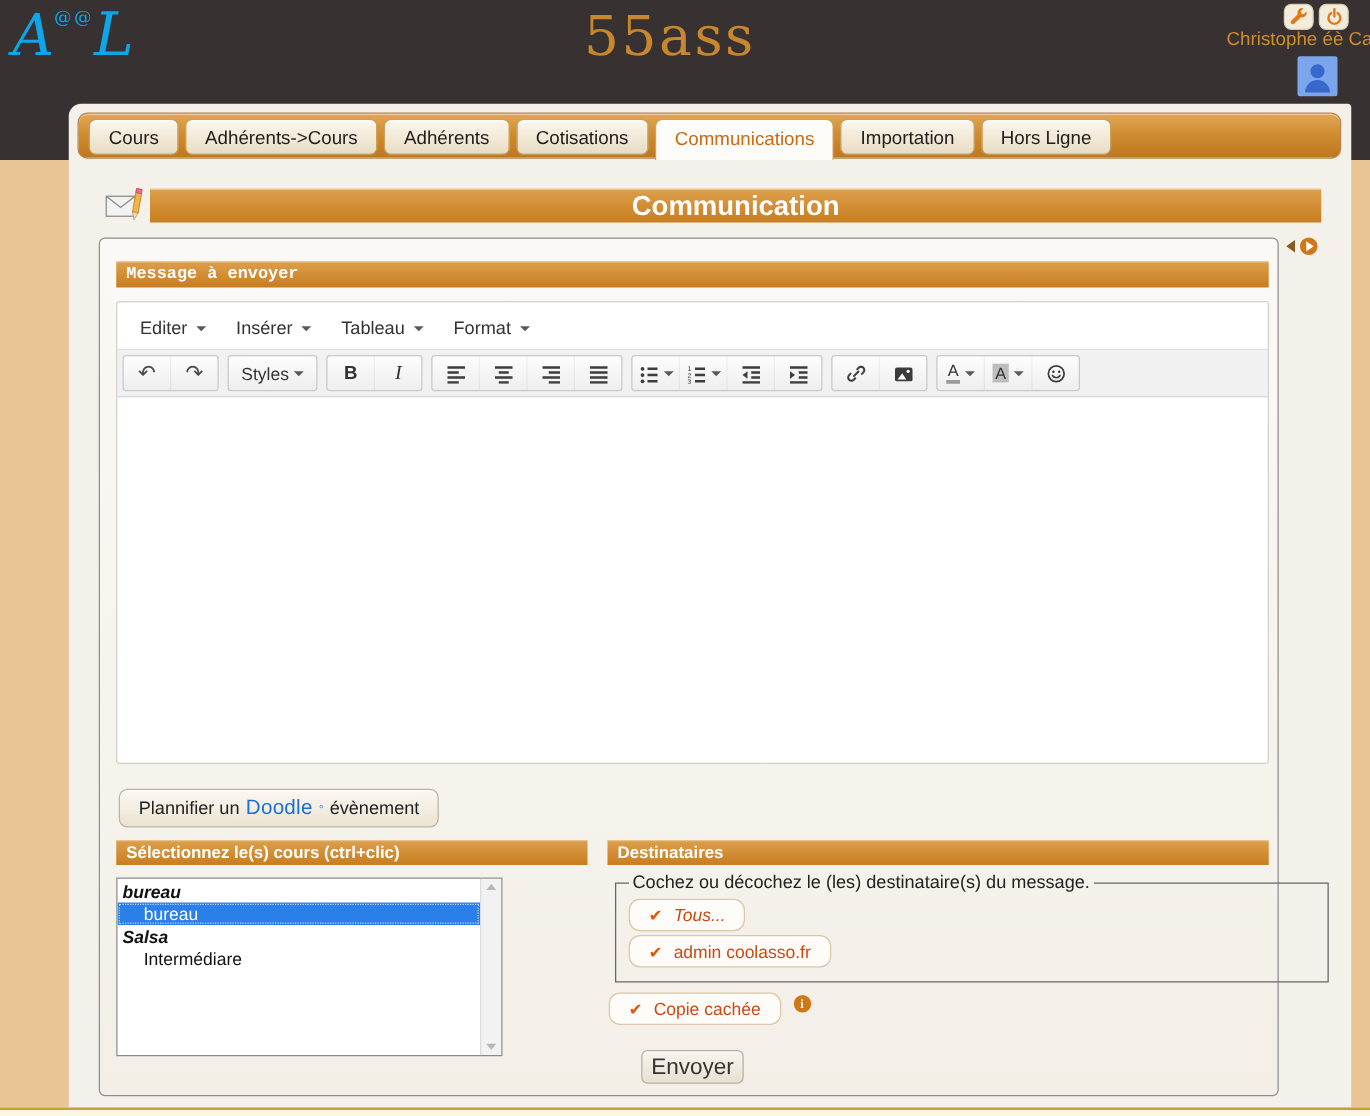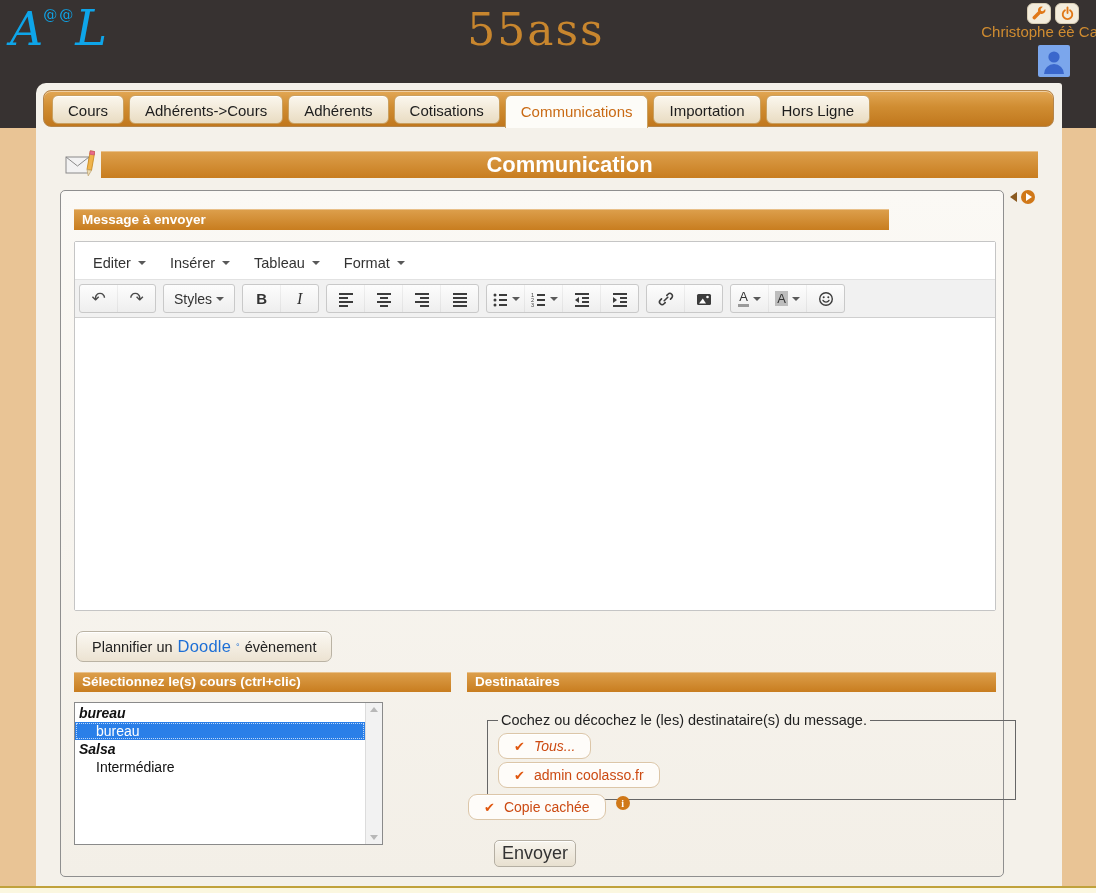--- a/index.html
+++ b/index.html
@@ -17,21 +17,21 @@
   .logo-l{font-size:48px;font-style:italic;}
   .site-title{position:absolute;top:4px;left:0;width:100%;text-align:center;
     font-family:"DejaVu Serif",serif;font-size:44px;color:#c8862e;letter-spacing:2px;transform:translateX(-12px);}
   .top-buttons{position:absolute;top:3px;right:17px;display:flex;gap:4px;}
   .icon-btn{width:24px;height:21px;border-radius:6px;background:#f3ecdc;border:1px solid #d8cdb4;
     display:flex;align-items:center;justify-content:center;cursor:pointer;box-sizing:border-box;}
   .user-name{position:absolute;top:23px;right:-7px;color:#d08c30;font-size:15px;white-space:nowrap;}
   .avatar{position:absolute;top:45px;right:26px;width:32px;height:32px;background:#7ba6ec;border-radius:2px;
     display:flex;align-items:flex-end;justify-content:center;overflow:hidden;}
   
-  .content-panel{position:absolute;left:36px;top:83px;width:1026px;height:803px;
+  .content-panel{position:absolute;left:55px;top:83px;width:1026px;height:803px;
     background:#f4f1ea;border-radius:10px 3px 0 0;}
   
   .tabbar{position:absolute;left:7px;top:7px;width:1011px;height:37px;box-sizing:border-box;
     background:linear-gradient(180deg,#e2a755 0%,#d08d32 45%,#c0771d 100%);
     border:1px solid #b5854a;border-radius:8px;box-shadow:inset 0 1px 0 rgba(255,255,255,.45);
     display:flex;align-items:flex-start;gap:5px;padding:4px 0 0 8px;}
   .tab{height:29px;line-height:29px;padding:0 15px;box-sizing:border-box;
     background:linear-gradient(180deg,#fbf7ee,#e9dcc2);
     border:1px solid #caa05f;border-radius:6px;box-shadow:inset 0 1px 0 #fff;
     font-size:15px;color:#1d1d1d;cursor:pointer;white-space:nowrap;}
@@ -47,21 +47,21 @@
   .tri-left{width:0;height:0;border-top:5px solid transparent;border-bottom:5px solid transparent;border-right:7px solid #8a5a20;}
   .orange-dot{width:14px;height:14px;border-radius:50%;background:#d07818;display:flex;align-items:center;justify-content:center;}
   .orange-dot .tri-right{width:0;height:0;border-top:4px solid transparent;border-bottom:4px solid transparent;border-left:6px solid #fff;margin-left:1px;}
   
   .main-box{position:absolute;left:24px;top:107px;width:944px;height:687px;box-sizing:border-box;
     border:1px solid #8f8f8f;border-radius:5px;
     background:linear-gradient(180deg,#fbf9f5 0%,#f3efe7 100%);}
   .section-bar{position:absolute;height:21px;box-sizing:border-box;
     background:linear-gradient(180deg,#dda04d,#c87d1f);box-shadow:inset 0 1px 0 rgba(255,255,255,.35);
     color:#fff;font-weight:bold;font-size:13.5px;line-height:21px;padding-left:8px;}
-  .msg-bar{left:13px;top:18px;width:815px;}
+  .msg-bar{left:13px;top:18px;width:922px;font-family:Liberation Mono, monospace;}
   .courses-bar{left:13px;top:481px;width:377px;height:20px;line-height:20px;}
   .dest-bar{left:406px;top:481px;width:529px;height:20px;line-height:20px;}
   
   .editor{position:absolute;left:13px;top:50px;width:922px;height:370px;box-sizing:border-box;
     border:1px solid #c5c5c5;border-radius:2px;background:#fff;}
   .menubar{height:37px;display:flex;align-items:flex-end;padding-left:6px;background:#fff;}
   .menu-item{display:flex;align-items:center;gap:7px;padding:8px 12px;font-size:14.5px;color:#333;cursor:pointer;}
   .caret{width:0;height:0;border-left:4px solid transparent;border-right:4px solid transparent;border-top:4px solid #595959;}
   .toolbar{height:37px;background:#f1f1f1;border-top:1px solid #e2e2e2;border-bottom:1px solid #cfcfcf;
     display:flex;align-items:center;gap:7px;padding:0 4px;}
@@ -89,22 +89,22 @@
     background:#fff;border:1px solid #8a8a8a;font-size:14px;color:#111;overflow:hidden;}
   .cl-inner{position:absolute;left:0;top:0;right:17px;bottom:0;padding-top:1px;}
   .optgroup{font-weight:bold;font-style:italic;padding:1px 4px;}
   .option{padding:1px 4px 1px 21px;cursor:pointer;}
   .option.selected{background:#2a7fe8;color:#fff;outline:1px dotted #bcd6f8;outline-offset:-2px;}
   .cl-scroll{position:absolute;right:0;top:0;bottom:0;width:17px;background:#f2f2f2;border-left:1px solid #dcdcdc;
     display:flex;flex-direction:column;justify-content:space-between;align-items:center;padding:4px 0;box-sizing:border-box;cursor:pointer;}
   .chev-up{width:0;height:0;border-left:4px solid transparent;border-right:4px solid transparent;border-bottom:5px solid #b8b8b8;}
   .chev-down{width:0;height:0;border-left:4px solid transparent;border-right:4px solid transparent;border-top:5px solid #b8b8b8;}
   
-  .dest-fieldset{position:absolute;left:410px;top:505px;width:529px;height:88px;box-sizing:border-box;
-    border:1px solid #666;margin:16px;padding:2px 8px 8px 8px;}
+  .dest-fieldset{position:absolute;left:410px;top:505px;width:571px;height:88px;box-sizing:border-box;
+    border:1px solid #666;margin:2px;padding:2px 8px 8px 8px;}
   .dest-fieldset legend{font-size:14.5px;color:#222;padding:0 3px;margin-left:2px;}
   .pill{display:inline-flex;align-items:center;gap:9px;border:1px solid #dcc6a8;border-radius:9px;
     background:#fefcf9;padding:4px 15px;color:#cc4a12;font-size:14px;cursor:pointer;box-shadow:inset 0 1px 0 #fff;}
   .pill .check{color:#e0560e;font-size:13px;line-height:1;}
   .pill-row{margin:3px 0 0 2px;}
   .pill-tous .pill-label{font-style:italic;}
   .bcc-row{position:absolute;left:407px;top:603px;display:flex;align-items:flex-start;gap:10px;}
   .info-dot{width:14px;height:14px;border-radius:50%;background:#d07818;color:#fff;font-weight:bold;
     font-size:10px;font-family:"Liberation Serif",serif;display:flex;align-items:center;justify-content:center;margin-top:2px;cursor:pointer;}
   

